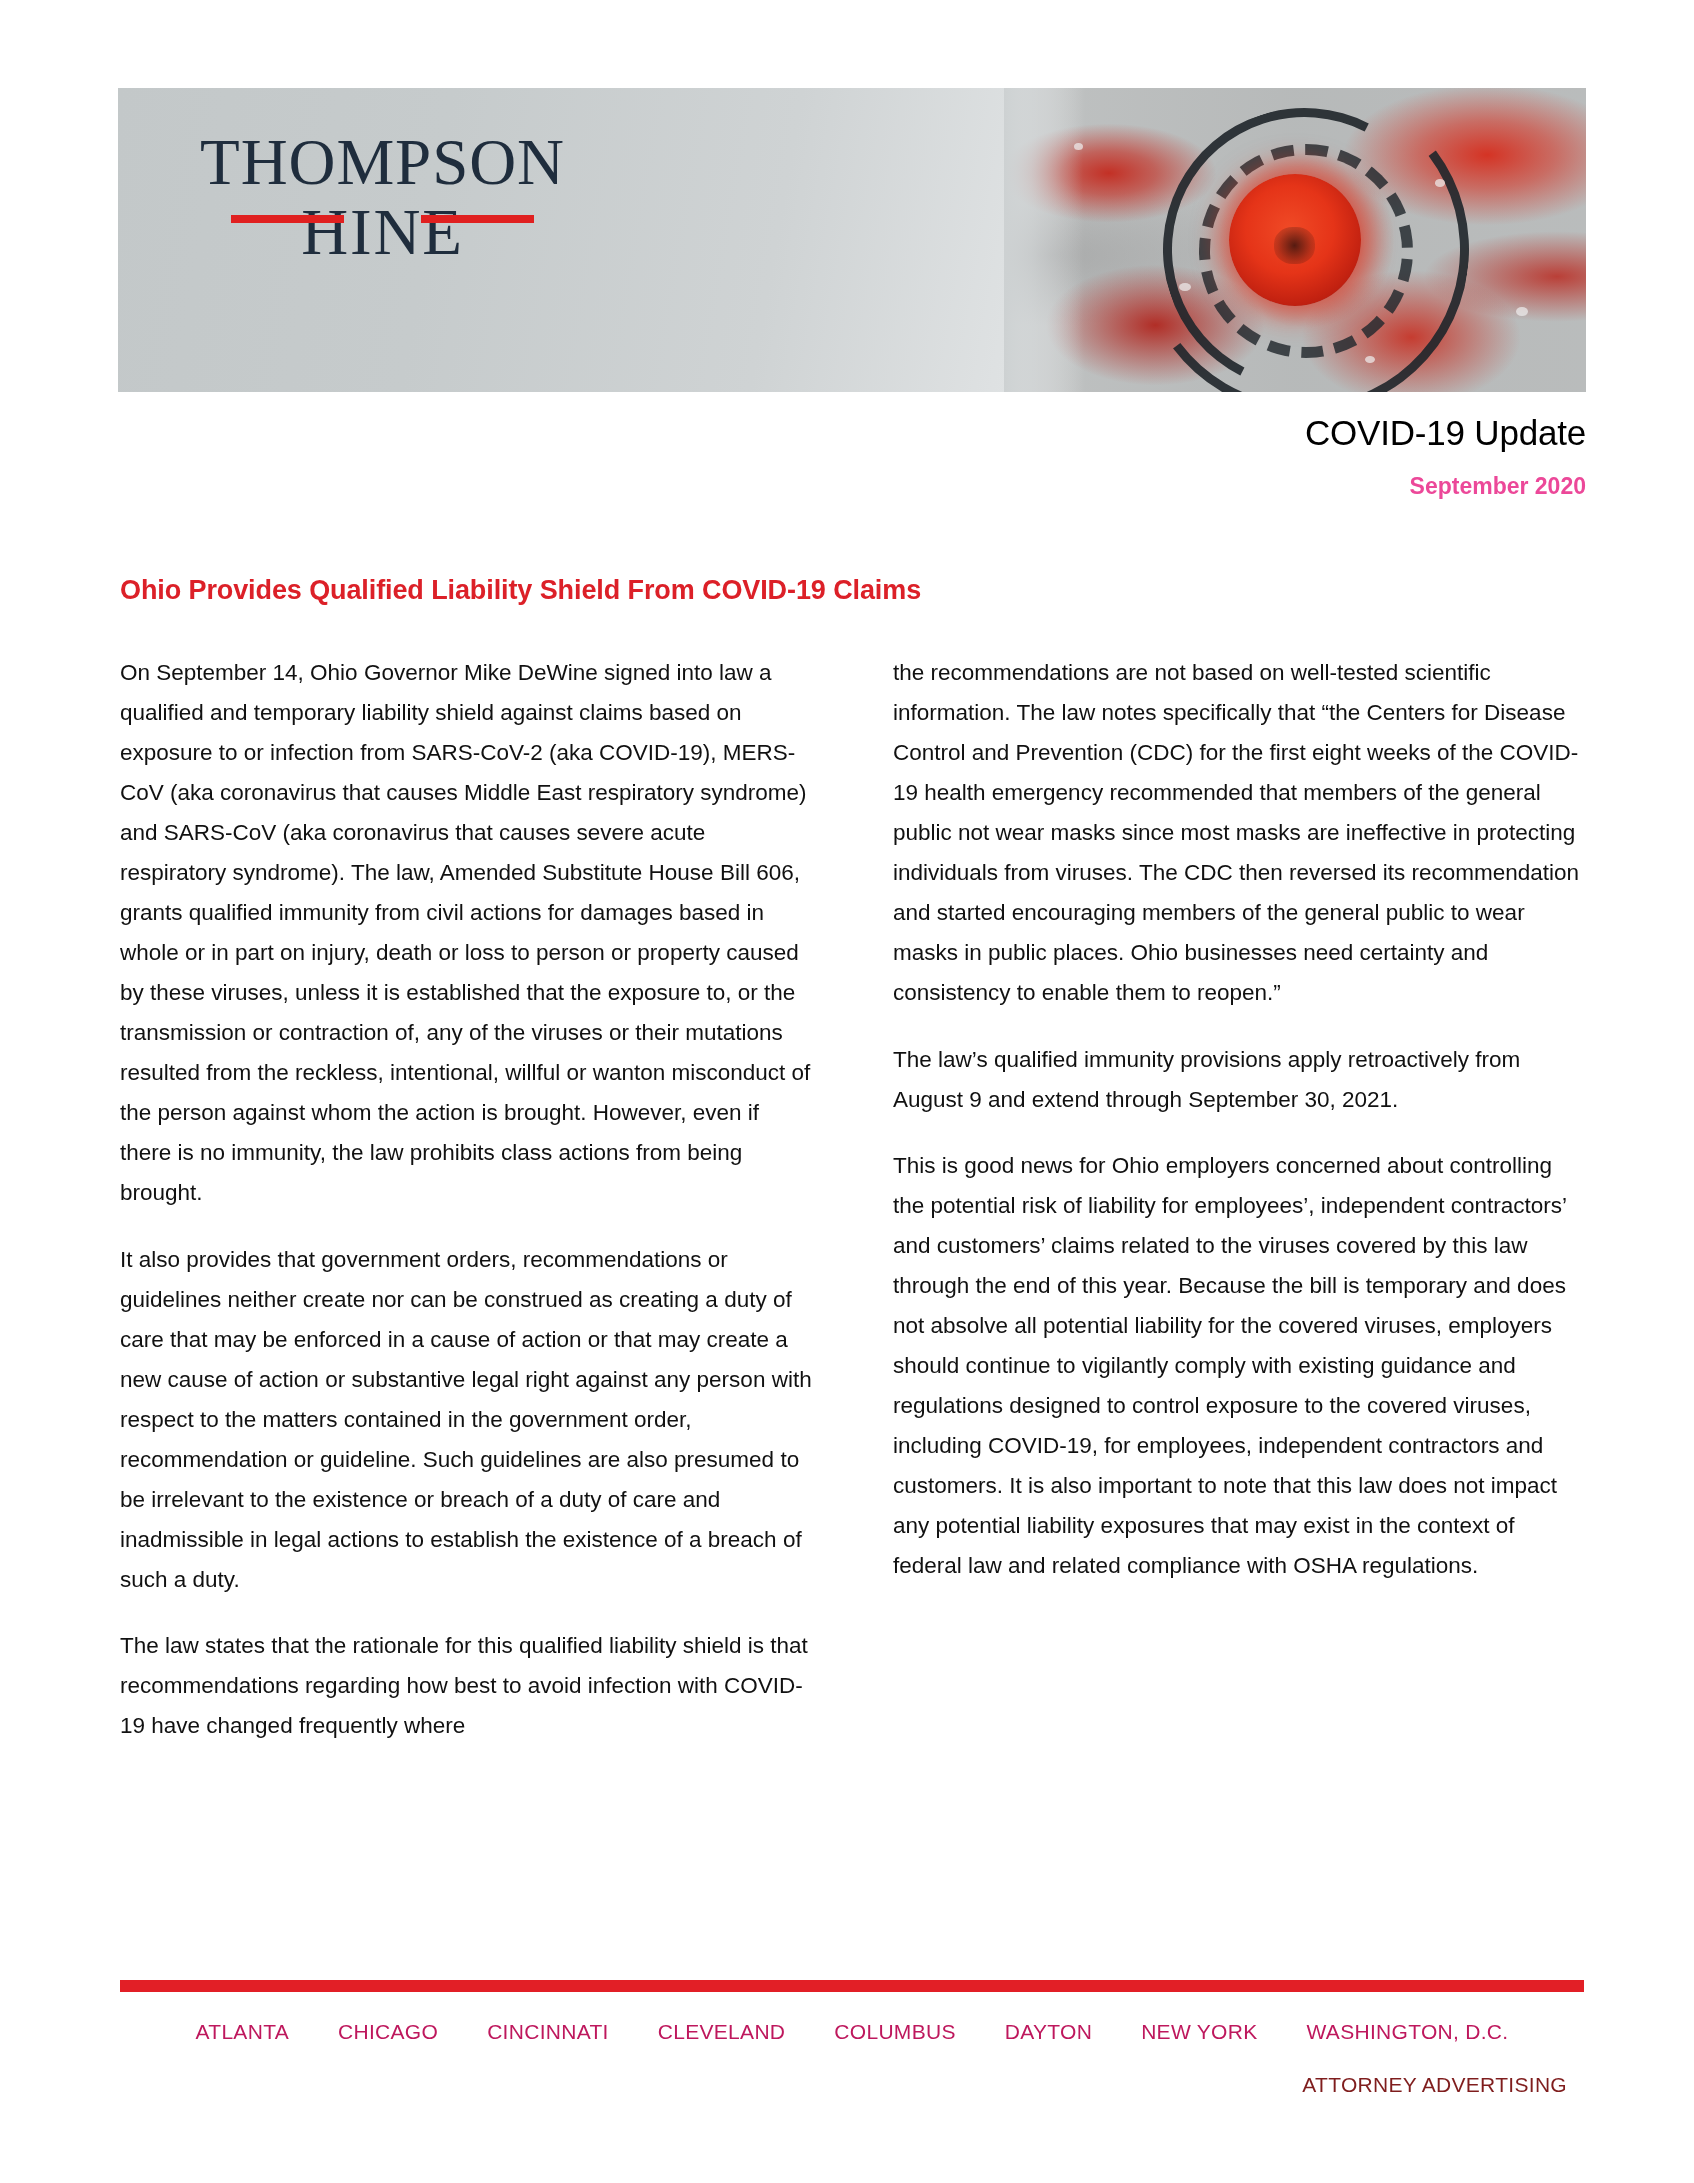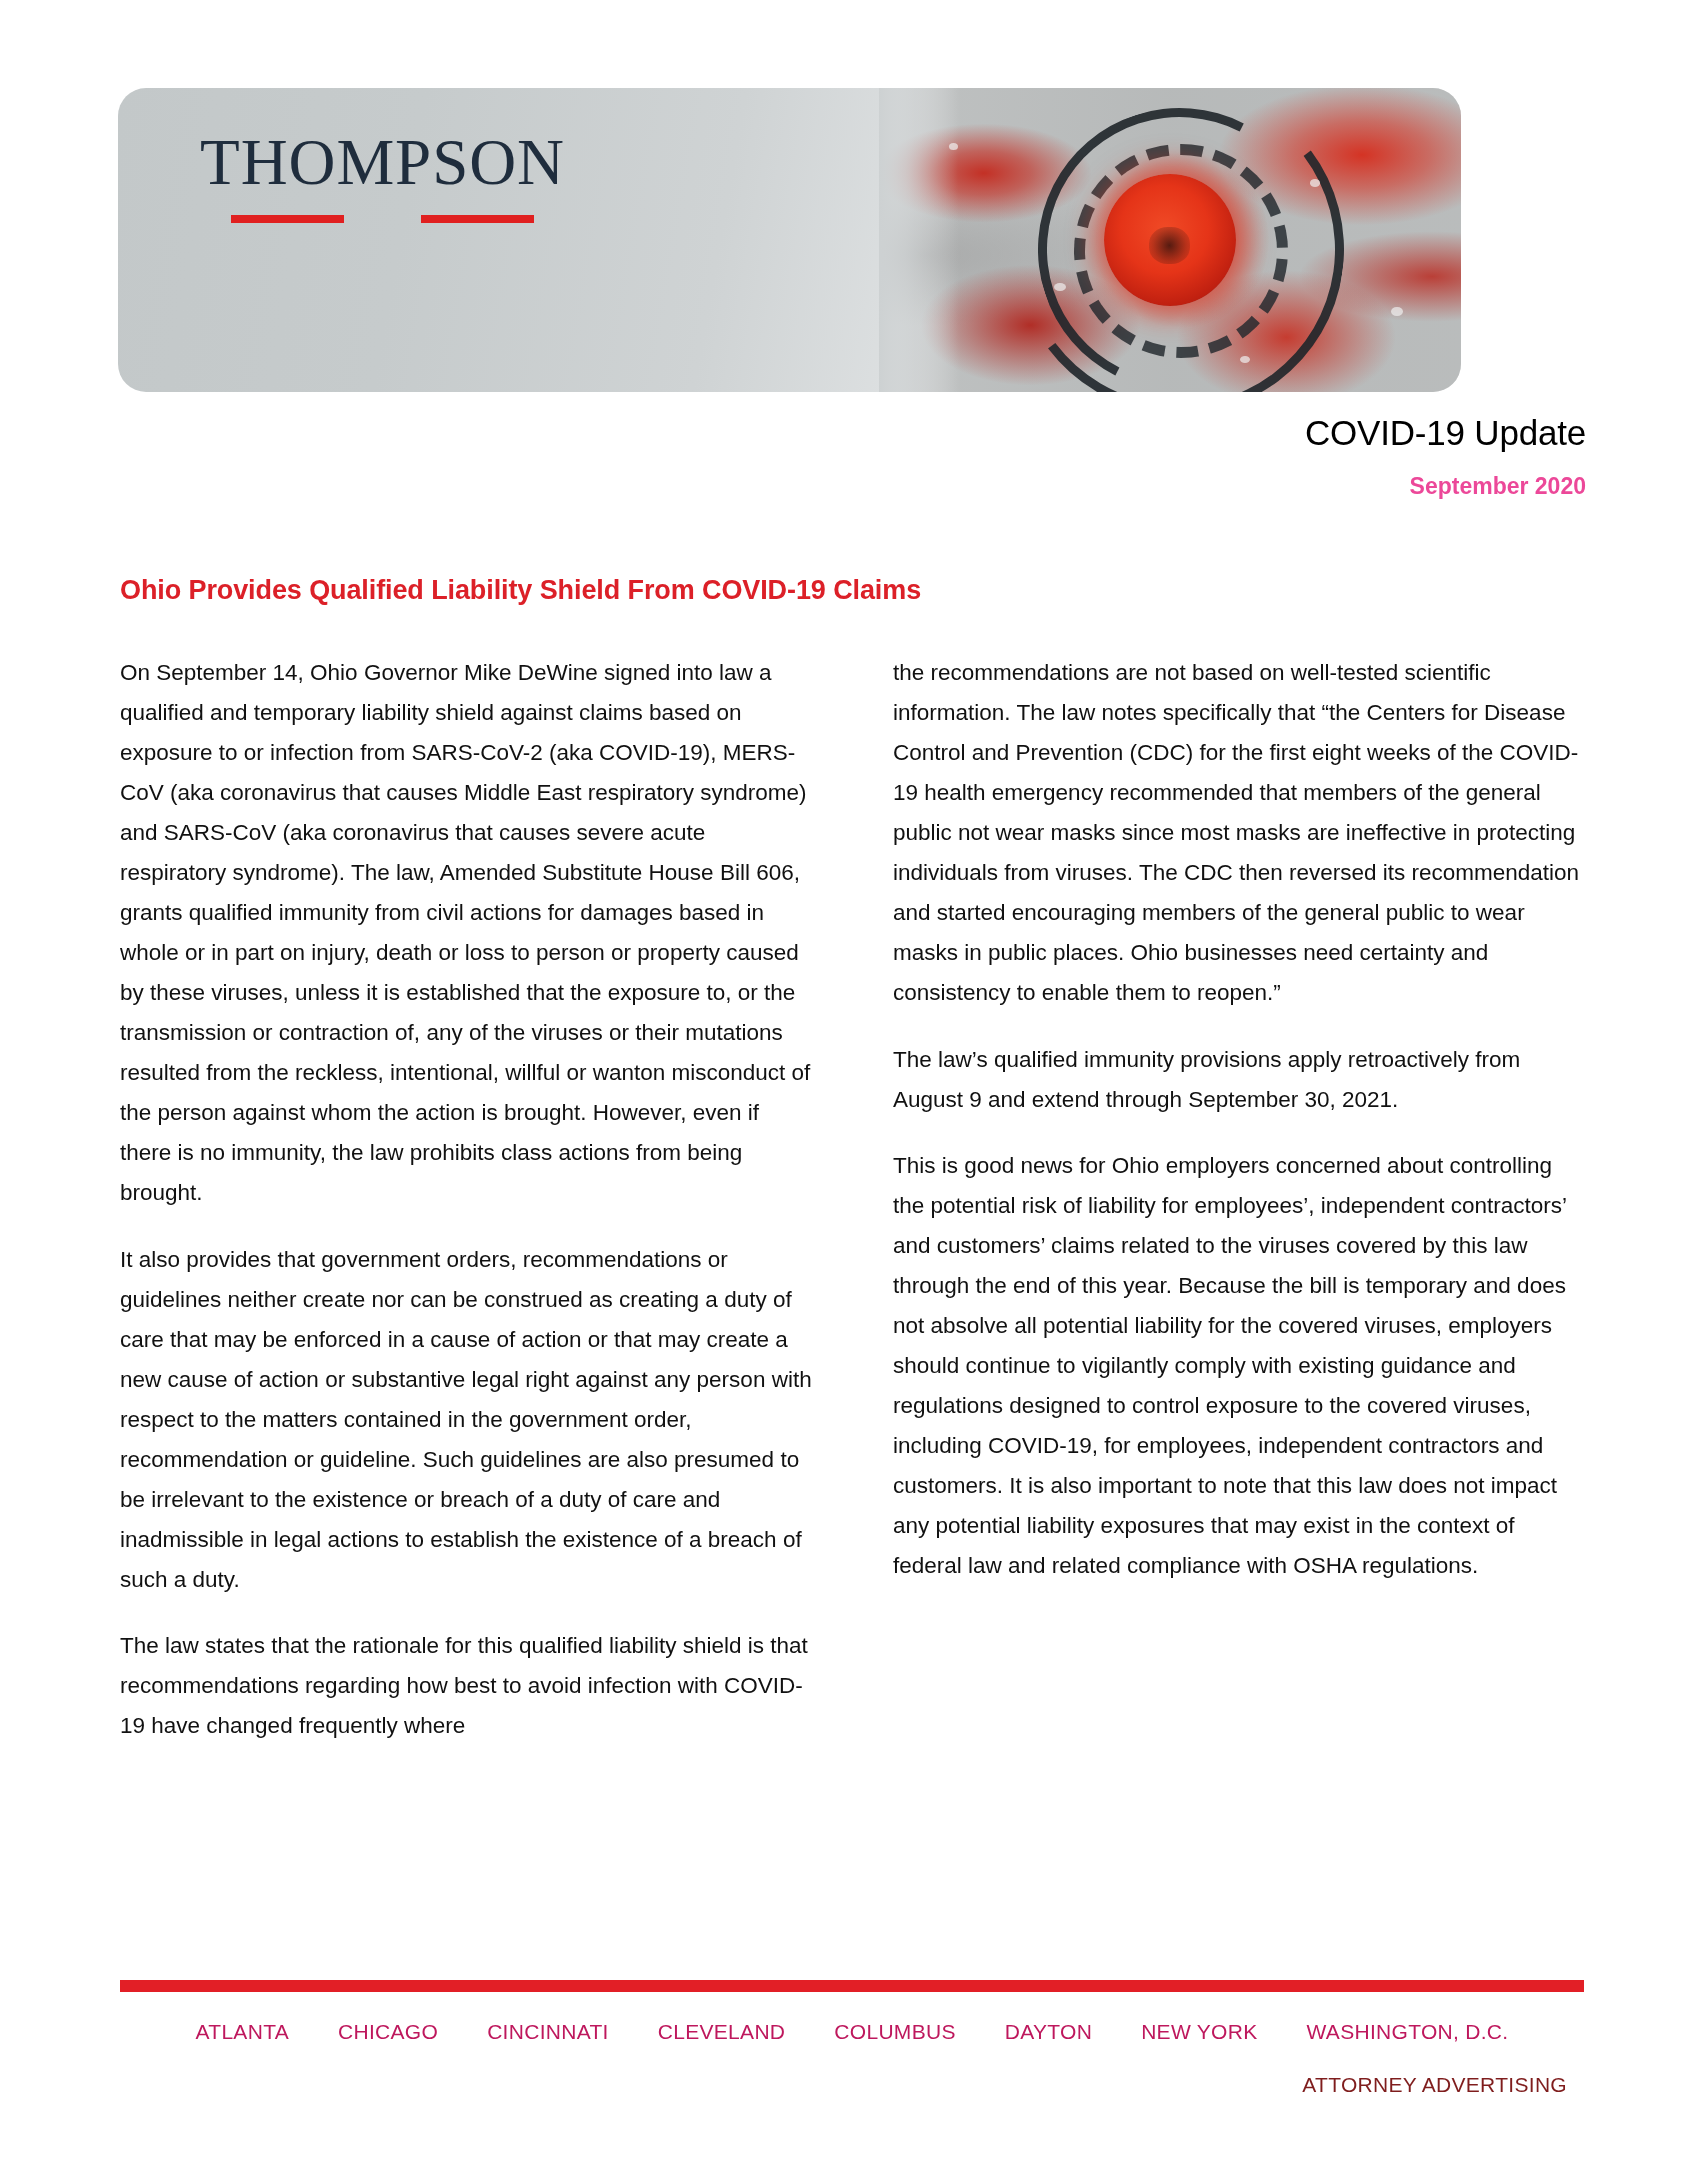--- a/index.html
+++ b/index.html
@@ -21,25 +21,24 @@
     width: 1695px;
     height: 2183px;
     background: #ffffff;
   }
 
   
   .banner {
     position: absolute;
     left: 118px;
     top: 88px;
-    width: 1343px;
+    width: 1468px;
     height: 304px;
     overflow: hidden;
     background: linear-gradient(100deg, #c3c8c9 0%, #c6cbcc 22%, #cfd3d4 45%, #dfe2e3 62%, #eff1f1 76%, #f7f8f8 88%, #fbfbfb 100%);
-    border-radius: 28px;
   }
   .banner-logo {
     position: absolute;
     left: 53px;
     top: 42px;
     width: 423px;
     text-align: center;
     font-family: "Liberation Serif", serif;
     color: #1f2d3d;
     line-height: 1;
@@ -261,20 +260,21 @@
 </style>
 </head>
 <body>
 
 <div class="page">
 
   <div class="banner">
 
     <div class="banner-logo">
       <span class="logo-line logo-thompson">THOMPSON</span>
+      <span class="logo-line logo-hine">HINE</span>
       <span class="rule-left"></span>
       <span class="rule-right"></span>
     </div>
 
     <div class="banner-art">
       <span class="fade-left"></span>
       <span class="arc arc-1"></span>
       <span class="arc arc-2"></span>
       <span class="ring-dash"></span>
       <span class="spike" style="transform:rotate(0deg)">

